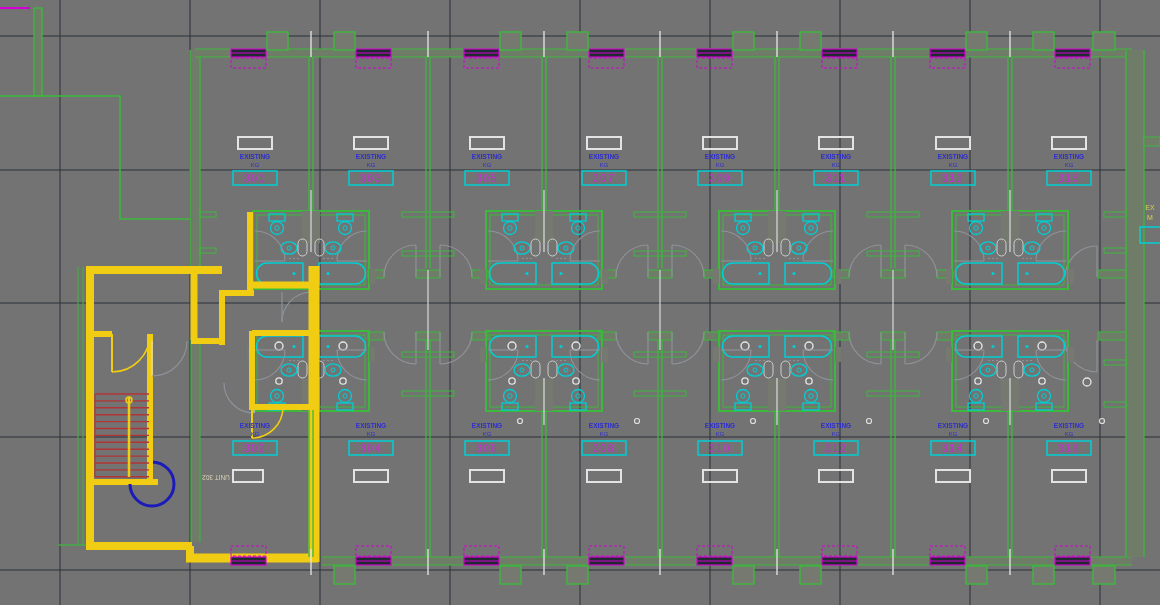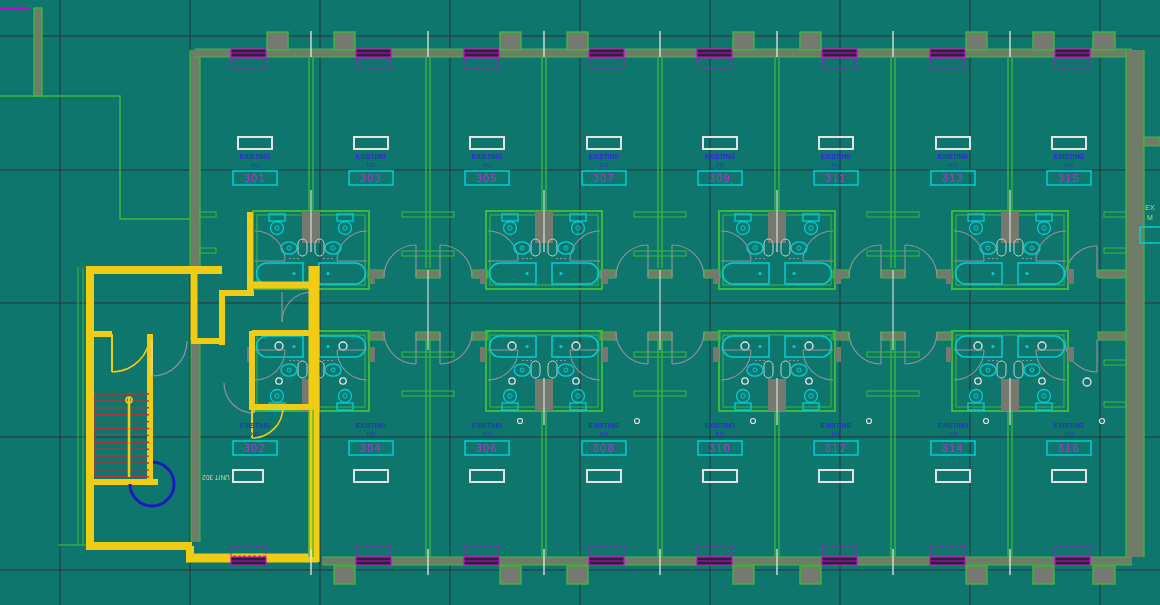--- a/index.html
+++ b/index.html
@@ -1,16 +1,16 @@
 <!DOCTYPE html>
 <html><head>
 <meta charset="utf-8">
 <style>
   html,body{margin:0;padding:0;background:#14181d;}
-  .viewport{position:relative;width:1160px;height:605px;overflow:hidden;background:#0f766e;
+  .viewport{position:relative;width:1160px;height:605px;overflow:hidden;background:#737373;
             font-family:"Liberation Sans",sans-serif;}
   svg text{font-family:"Liberation Sans",sans-serif;}
 </style>
 </head>
 <body>
 
 <div class="viewport">
   <svg id="cad" width="1160" height="605" viewBox="0 0 1160 605">
       <g>
         <line x1="60" y1="0" x2="60" y2="605" stroke="#2a323c" stroke-width="1"></line>

